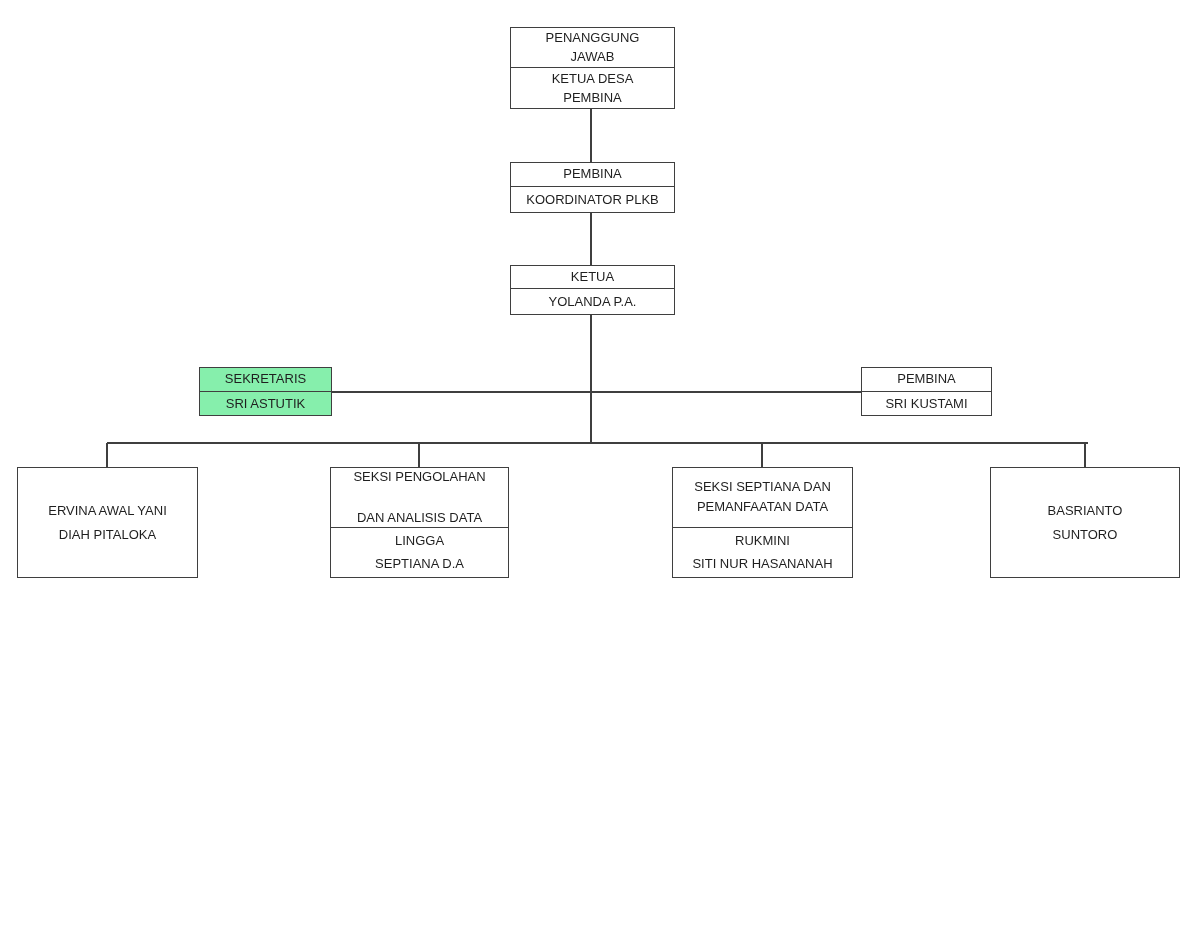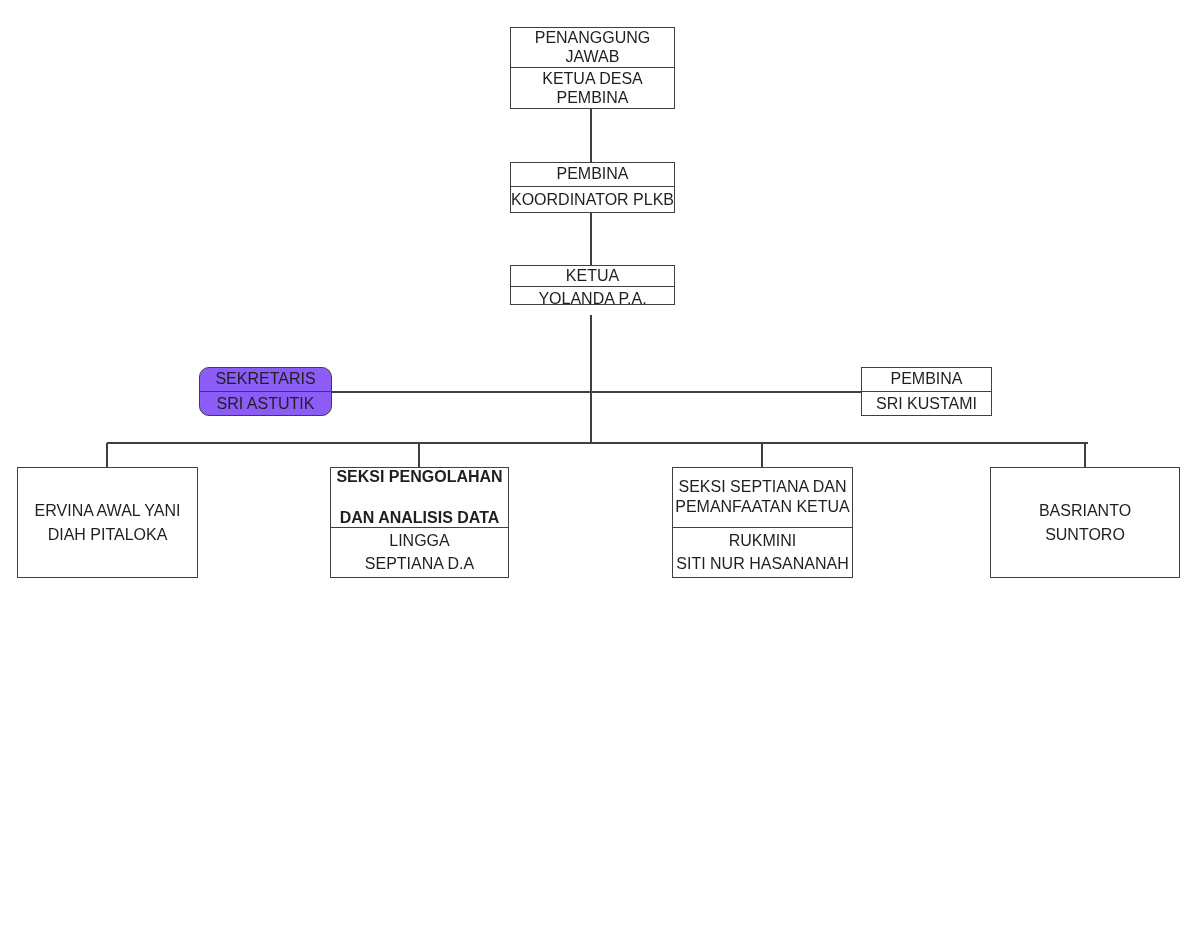--- a/index.html
+++ b/index.html
@@ -22,21 +22,21 @@
   .node-role{
     display:flex;flex-direction:column;justify-content:center;
     border-bottom:1.5px solid #3f3f3f;
     box-sizing:border-box;
   }
   .node-names{
     flex:1;
     display:flex;flex-direction:column;justify-content:center;
   }
   .t-line{
-    font-size:16px;
+    font-size:13px;
     white-space:nowrap;
   }
   .connector{
     position:absolute;
     background:#3f3f3f;
   }
 </style>
 </head>
 <body>
 
@@ -61,29 +61,29 @@
       </div>
     </div>
     <div class="org-node" style="left: 510px; top: 162px; width: 165px; height: 51px; border-color: rgb(63, 63, 63); background: rgb(255, 255, 255); color: rgb(31, 31, 31);">
       <div class="node-role" style="height: 23.5px; border-color: rgb(63, 63, 63);">
         <div class="t-line" style="line-height: 20px;">PEMBINA</div>
       </div>
       <div class="node-names">
         <div class="t-line" style="line-height: 23px;">KOORDINATOR PLKB</div>
       </div>
     </div>
-    <div class="org-node" style="left: 510px; top: 265px; width: 165px; height: 40px; border-color: rgb(63, 63, 63); background: rgb(255, 255, 255); color: rgb(31, 31, 31);">
+    <div class="org-node" style="left: 510px; top: 265px; width: 165px; height: 50px; border-color: rgb(63, 63, 63); background: rgb(255, 255, 255); color: rgb(31, 31, 31);">
       <div class="node-role" style="height: 22.5px; border-color: rgb(63, 63, 63);">
         <div class="t-line" style="line-height: 20px;">KETUA</div>
       </div>
       <div class="node-names">
         <div class="t-line" style="line-height: 23px;">YOLANDA P.A.</div>
       </div>
     </div>
-    <div class="org-node" style="left: 199px; top: 367px; width: 133px; height: 49px; border-color: rgb(63, 63, 63); background: #8b5cf6; color: rgb(31, 31, 31); border-radius: 10px;">
+    <div class="org-node" style="left: 199px; top: 367px; width: 133px; height: 49px; border-color: rgb(63, 63, 63); background: #86efac; color: rgb(31, 31, 31);">
       <div class="node-role" style="height: 23.5px; border-color: rgb(63, 63, 63);">
         <div class="t-line" style="line-height: 20px;">SEKRETARIS</div>
       </div>
       <div class="node-names">
         <div class="t-line" style="line-height: 21px;">SRI ASTUTIK</div>
       </div>
     </div>
     <div class="org-node" style="left: 861px; top: 367px; width: 131px; height: 49px; border-color: rgb(63, 63, 63); background: rgb(255, 255, 255); color: rgb(31, 31, 31);">
       <div class="node-role" style="height: 23.5px; border-color: rgb(63, 63, 63);">
         <div class="t-line" style="line-height: 20px;">PEMBINA</div>
@@ -92,33 +92,33 @@
         <div class="t-line" style="line-height: 21px;">SRI KUSTAMI</div>
       </div>
     </div>
     <div class="org-node" style="left: 17px; top: 467px; width: 181px; height: 111px; border-color: rgb(63, 63, 63); background: rgb(255, 255, 255); color: rgb(31, 31, 31);">
       <div class="node-names">
         <div class="t-line" style="line-height: 23.5px;">ERVINA AWAL YANI</div>
         <div class="t-line" style="line-height: 23.5px;">DIAH PITALOKA</div>
       </div>
     </div>
     <div class="org-node" style="left: 330px; top: 467px; width: 179px; height: 111px; border-color: rgb(63, 63, 63); background: rgb(255, 255, 255); color: rgb(31, 31, 31);">
-      <div class="node-role" style="height: 59.5px; border-color: rgb(63, 63, 63); font-weight: bold;">
+      <div class="node-role" style="height: 59.5px; border-color: rgb(63, 63, 63);">
         <div class="t-line" style="line-height: 20px;">SEKSI PENGOLAHAN</div>
         <div class="t-line" style="line-height: 20px; margin-top: 21px;">DAN ANALISIS DATA</div>
       </div>
       <div class="node-names">
         <div class="t-line" style="line-height: 23.5px;">LINGGA</div>
         <div class="t-line" style="line-height: 23.5px;">SEPTIANA D.A</div>
       </div>
     </div>
     <div class="org-node" style="left: 672px; top: 467px; width: 181px; height: 111px; border-color: rgb(63, 63, 63); background: rgb(255, 255, 255); color: rgb(31, 31, 31);">
       <div class="node-role" style="height: 59.5px; border-color: rgb(63, 63, 63);">
         <div class="t-line" style="line-height: 20px;">SEKSI SEPTIANA DAN</div>
-        <div class="t-line" style="line-height: 20px;">PEMANFAATAN KETUA</div>
+        <div class="t-line" style="line-height: 20px;">PEMANFAATAN DATA</div>
       </div>
       <div class="node-names">
         <div class="t-line" style="line-height: 23.5px;">RUKMINI</div>
         <div class="t-line" style="line-height: 23.5px;">SITI NUR HASANANAH</div>
       </div>
     </div>
     <div class="org-node" style="left: 990px; top: 467px; width: 190px; height: 111px; border-color: rgb(63, 63, 63); background: rgb(255, 255, 255); color: rgb(31, 31, 31);">
       <div class="node-names">
         <div class="t-line" style="line-height: 23.5px;">BASRIANTO</div>
         <div class="t-line" style="line-height: 23.5px;">SUNTORO</div>

